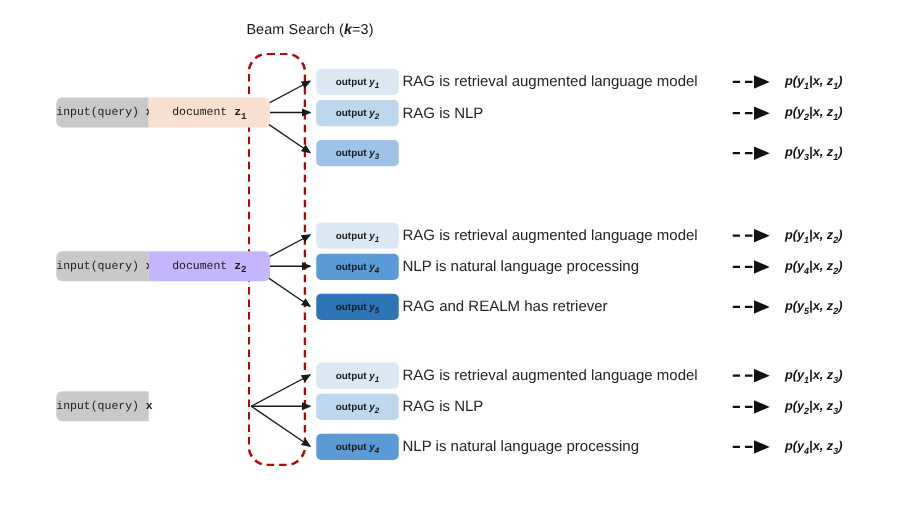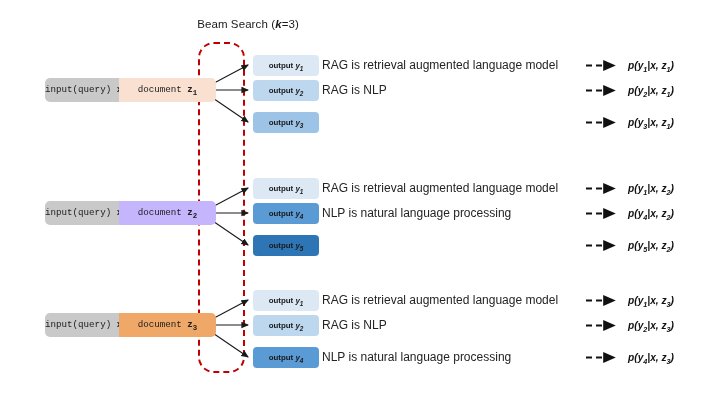--- a/index.html
+++ b/index.html
@@ -214,41 +214,39 @@
   </div>
   <div class="abs obox" style="top:203px;background:#5b9bd5">
     <span>output </span><span class="yvar"><span>y</span><sub>4</sub></span>
   </div>
   <div class="abs obox" style="top:235px;background:#2e75b6">
     <span>output </span><span class="yvar"><span>y</span><sub>5</sub></span>
   </div>
 
   <div class="abs sentence" style="top:182px">RAG is retrieval augmented language model</div>
   <div class="abs sentence" style="top:207px">NLP is natural language processing</div>
+  <div class="abs sentence" style="top:239px">RAG and REALM has retriever</div>
 
   <svg class="abs dash-arrow" style="top:183px" viewBox="0 0 36 11" xmlns="http://www.w3.org/2000/svg">
       <line x1="0" y1="5.5" x2="28" y2="5.5" stroke="#111" stroke-width="1.8" stroke-dasharray="6,4" marker-end="url(#ah2)"></line>
     </svg>
   <svg class="abs dash-arrow" style="top:208px" viewBox="0 0 36 11" xmlns="http://www.w3.org/2000/svg">
       <line x1="0" y1="5.5" x2="28" y2="5.5" stroke="#111" stroke-width="1.8" stroke-dasharray="6,4" marker-end="url(#ah2)"></line>
     </svg>
   <svg class="abs dash-arrow" style="top:240px" viewBox="0 0 36 11" xmlns="http://www.w3.org/2000/svg">
       <line x1="0" y1="5.5" x2="28" y2="5.5" stroke="#111" stroke-width="1.8" stroke-dasharray="6,4" marker-end="url(#ah2)"></line>
     </svg>
 
   <div class="abs prob" style="top:182px"><span>p(</span><span>y</span><sub>1</sub><span>|x, z</span><sub>2</sub><span>)</span></div>
   <div class="abs prob" style="top:207px"><span>p(</span><span>y</span><sub>4</sub><span>|x, z</span><sub>2</sub><span>)</span></div>
   <div class="abs prob" style="top:239px"><span>p(</span><span>y</span><sub>5</sub><span>|x, z</span><sub>2</sub><span>)</span></div>
 
   <div class="abs lbox input-box" style="top:313px">
     <span>input(query) </span><span class="xvar">x</span>
   </div>
-  <div class="abs lbox doc-box" style="top:313px;background:#f0a868">
-    <span>document </span><span class="zvar"><span>z</span><sub>3</sub></span>
-  </div>
 
   <div class="abs obox" style="top:290px;background:#dce9f5">
     <span>output </span><span class="yvar"><span>y</span><sub>1</sub></span>
   </div>
   <div class="abs obox" style="top:315px;background:#bdd7ee">
     <span>output </span><span class="yvar"><span>y</span><sub>2</sub></span>
   </div>
   <div class="abs obox" style="top:347px;background:#5b9bd5">
     <span>output </span><span class="yvar"><span>y</span><sub>4</sub></span>
   </div>

